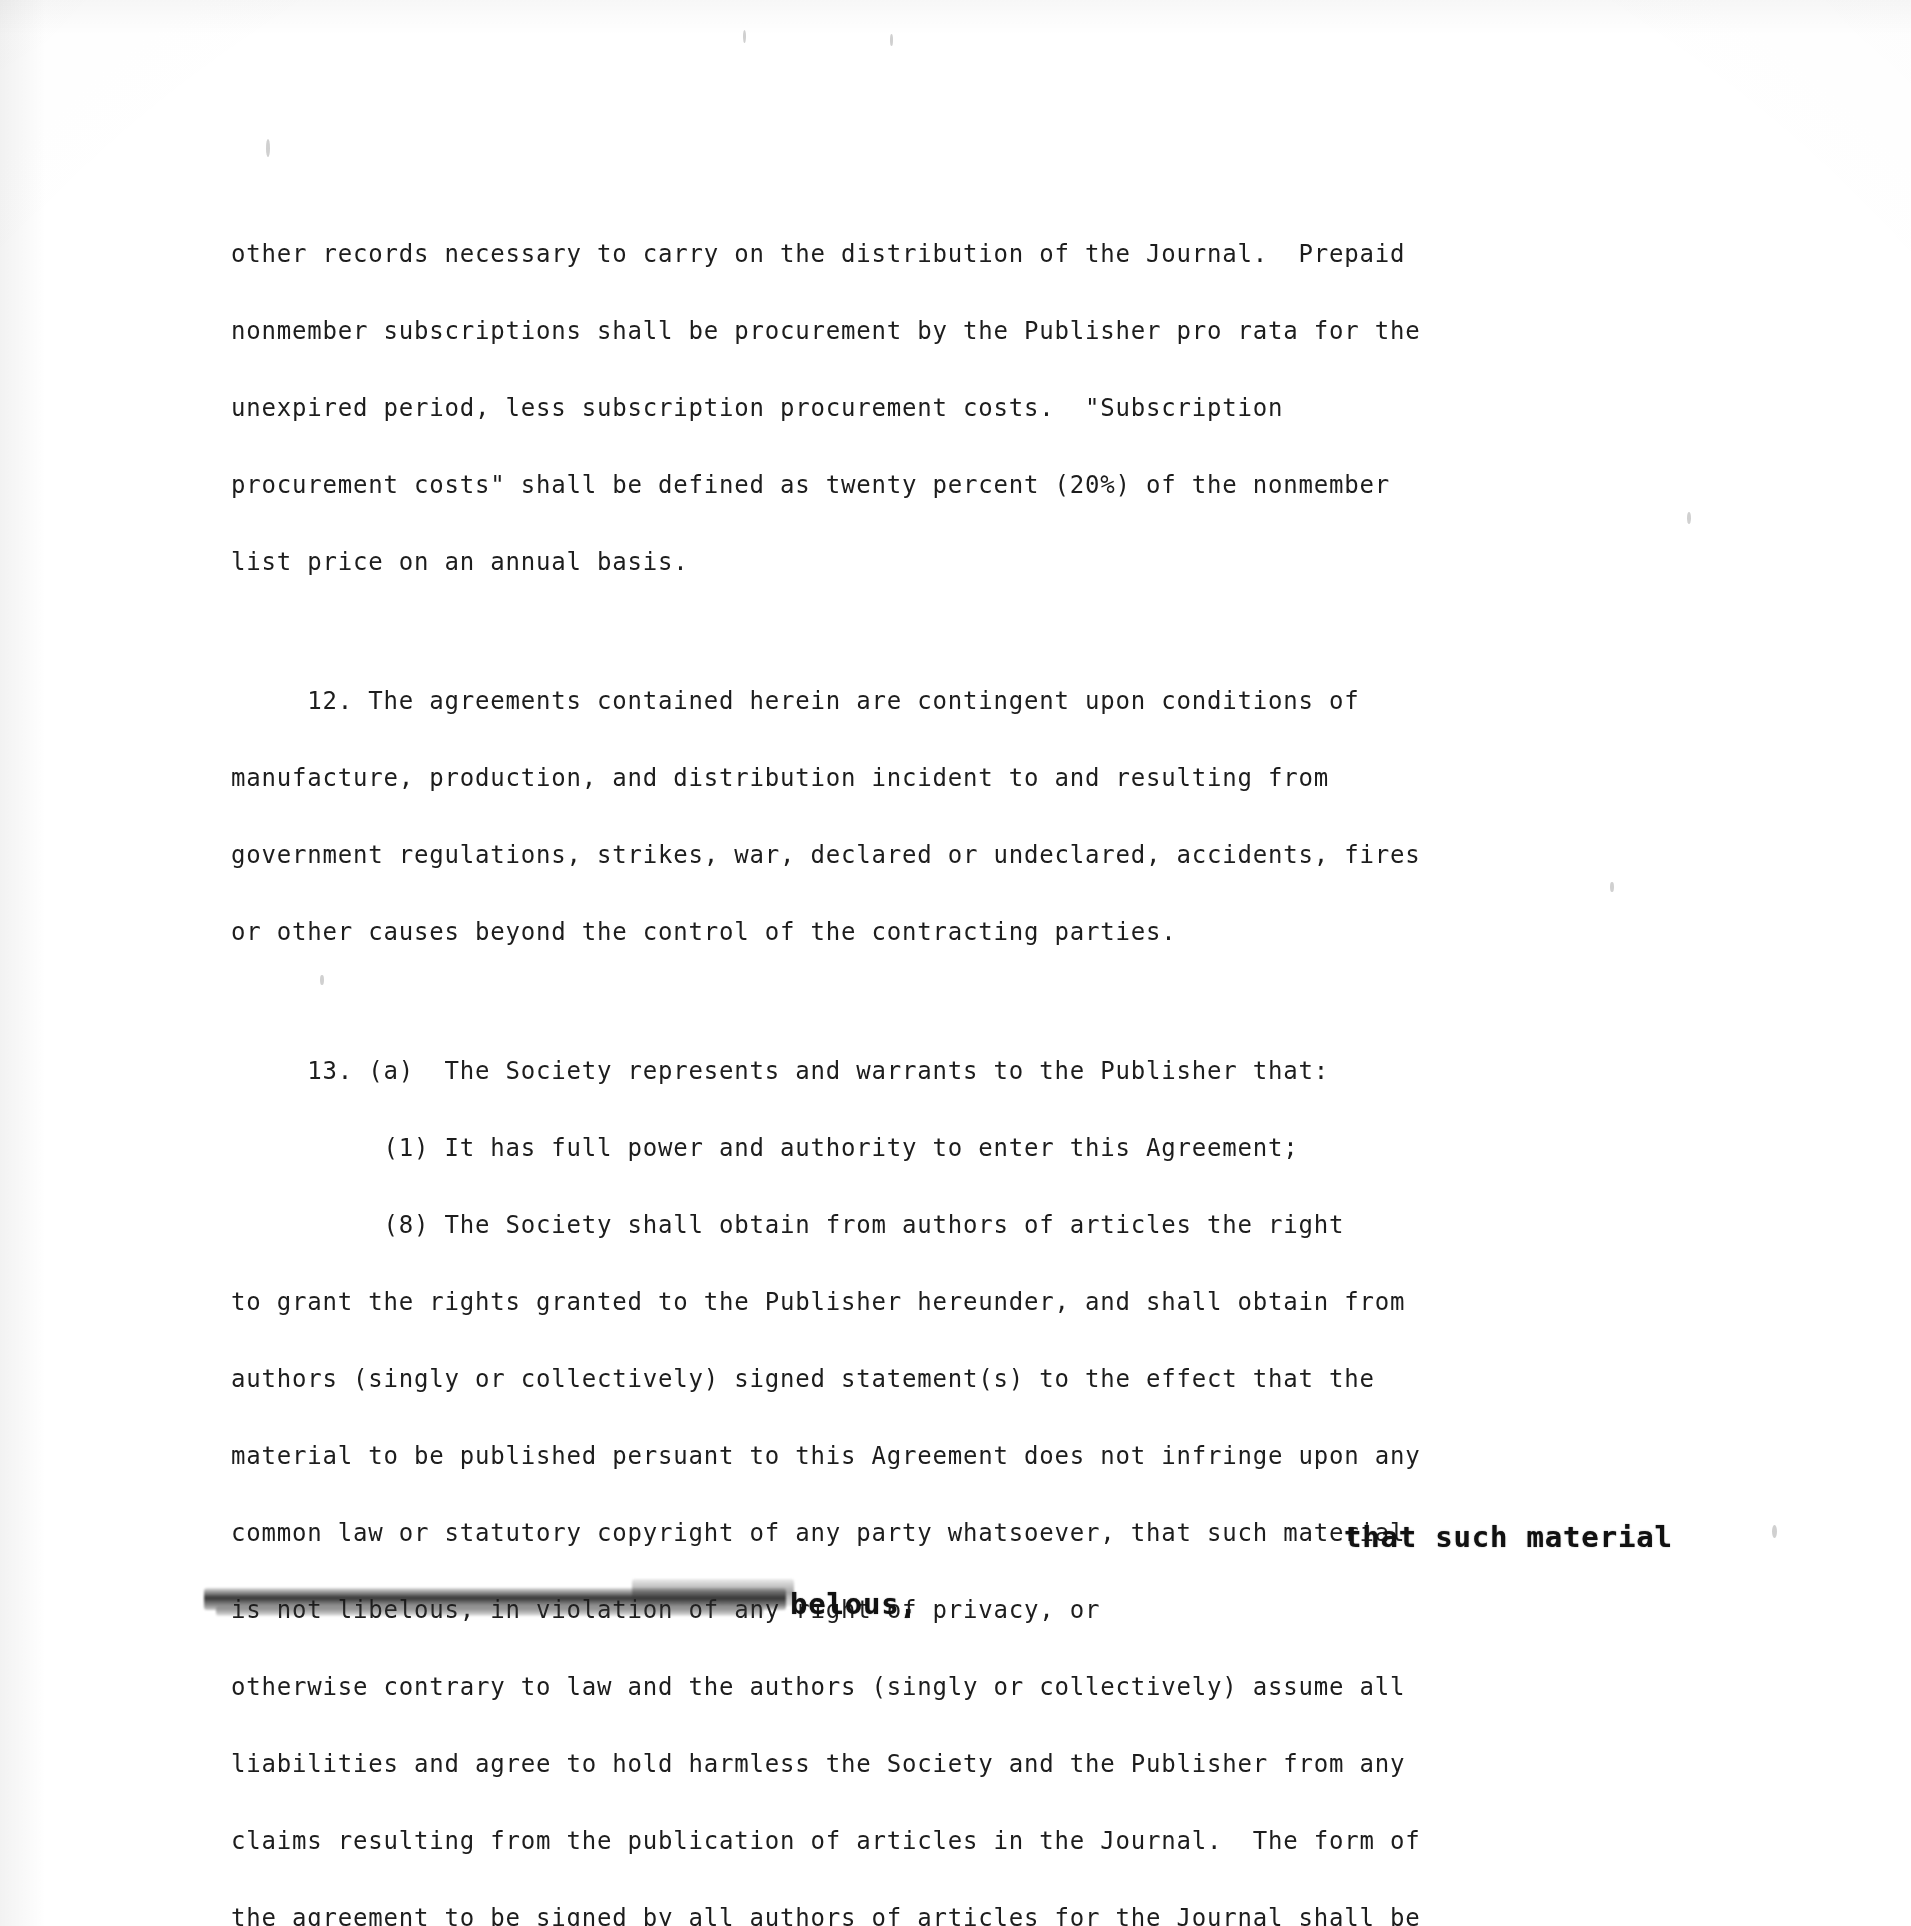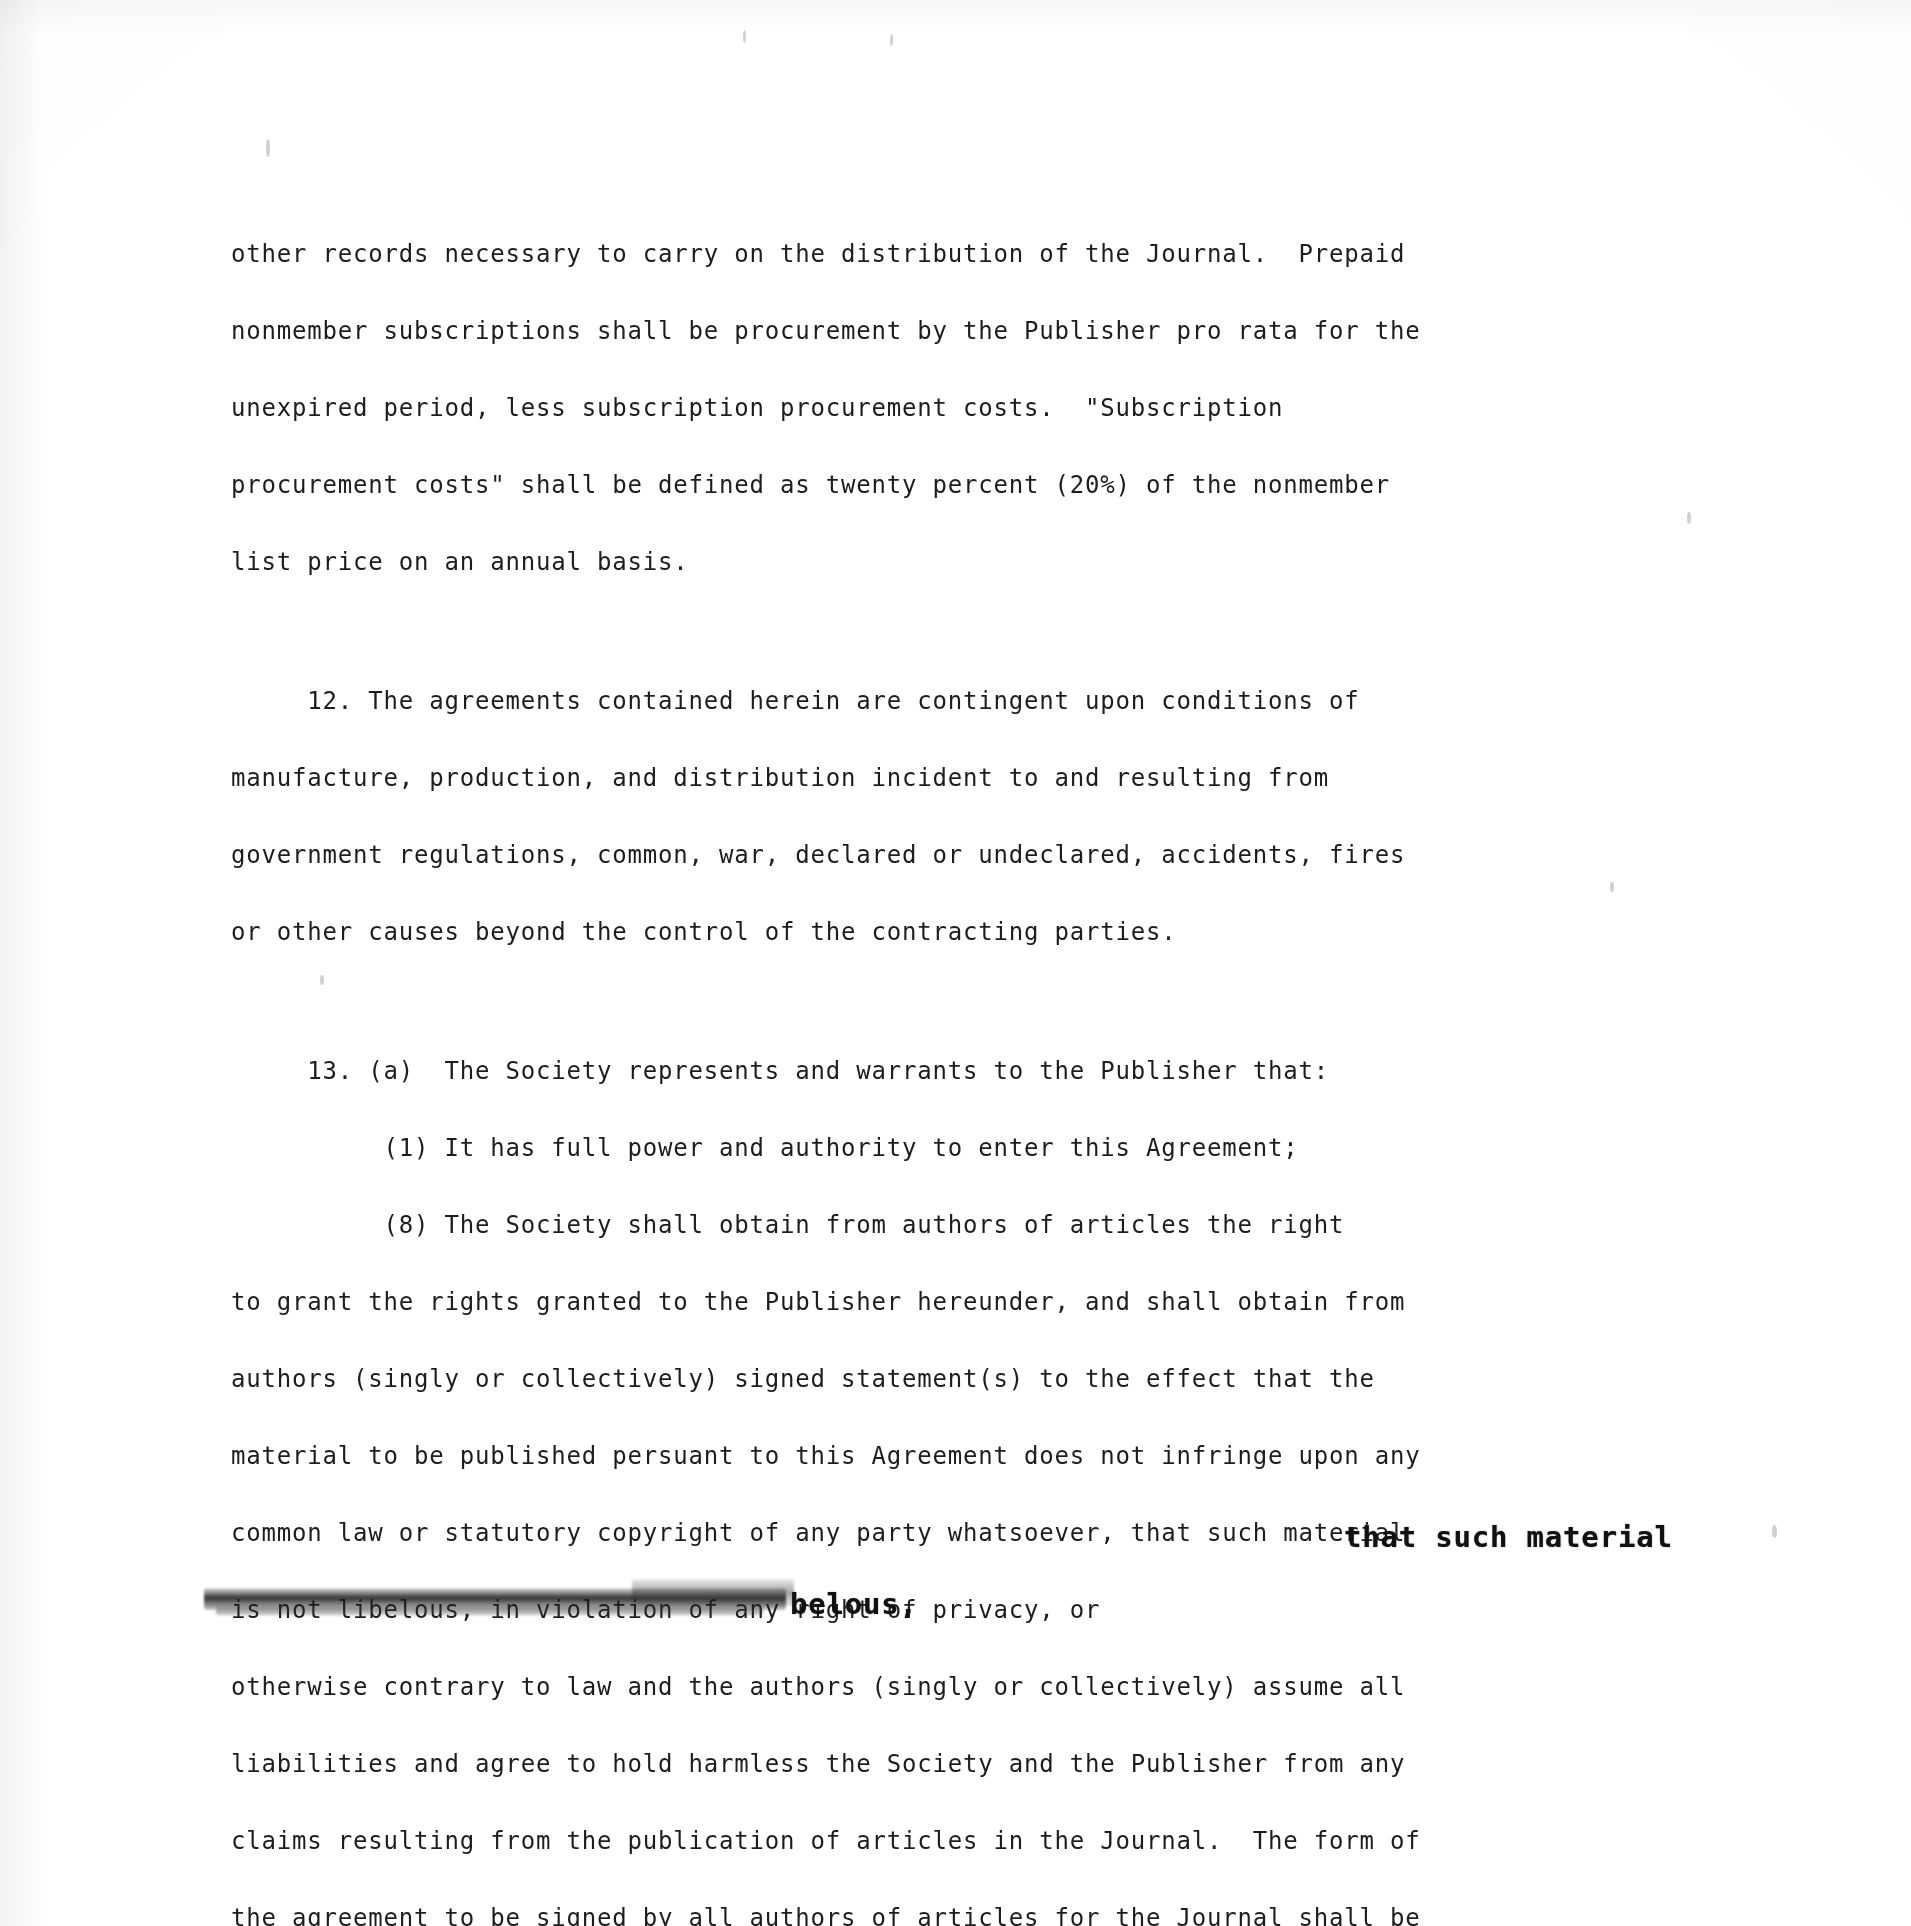--- a/index.html
+++ b/index.html
@@ -89,21 +89,21 @@
     <p class="line">other records necessary to carry on the distribution of the Journal.  Prepaid</p>
     <p class="line">nonmember subscriptions shall be procurement by the Publisher pro rata for the</p>
     <p class="line">unexpired period, less subscription procurement costs.  "Subscription</p>
     <p class="line">procurement costs" shall be defined as twenty percent (20%) of the nonmember</p>
     <p class="line">list price on an annual basis.</p>
 
     <p class="line gap"></p>
 
     <p class="line">     12. The agreements contained herein are contingent upon conditions of</p>
     <p class="line">manufacture, production, and distribution incident to and resulting from</p>
-    <p class="line">government regulations, common, war, declared or undeclared, accidents, fires</p>
+    <p class="line">government regulations, strikes, war, declared or undeclared, accidents, fires</p>
     <p class="line">or other causes beyond the control of the contracting parties.</p>
 
     <p class="line gap"></p>
 
     <p class="line">     13. (a)  The Society represents and warrants to the Publisher that:</p>
     <p class="line">          (1) It has full power and authority to enter this Agreement;</p>
     <p class="line">          (8) The Society shall obtain from authors of articles the right</p>
     <p class="line">to grant the rights granted to the Publisher hereunder, and shall obtain from</p>
     <p class="line">authors (singly or collectively) signed statement(s) to the effect that the</p>
     <p class="line">material to be published persuant to this Agreement does not infringe upon any</p>

